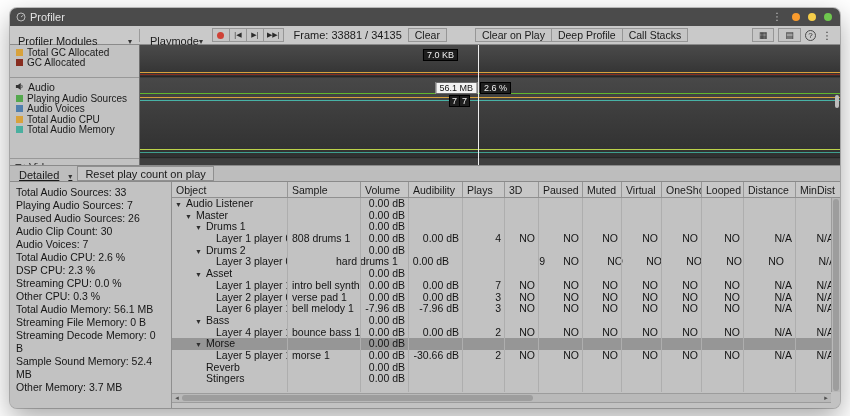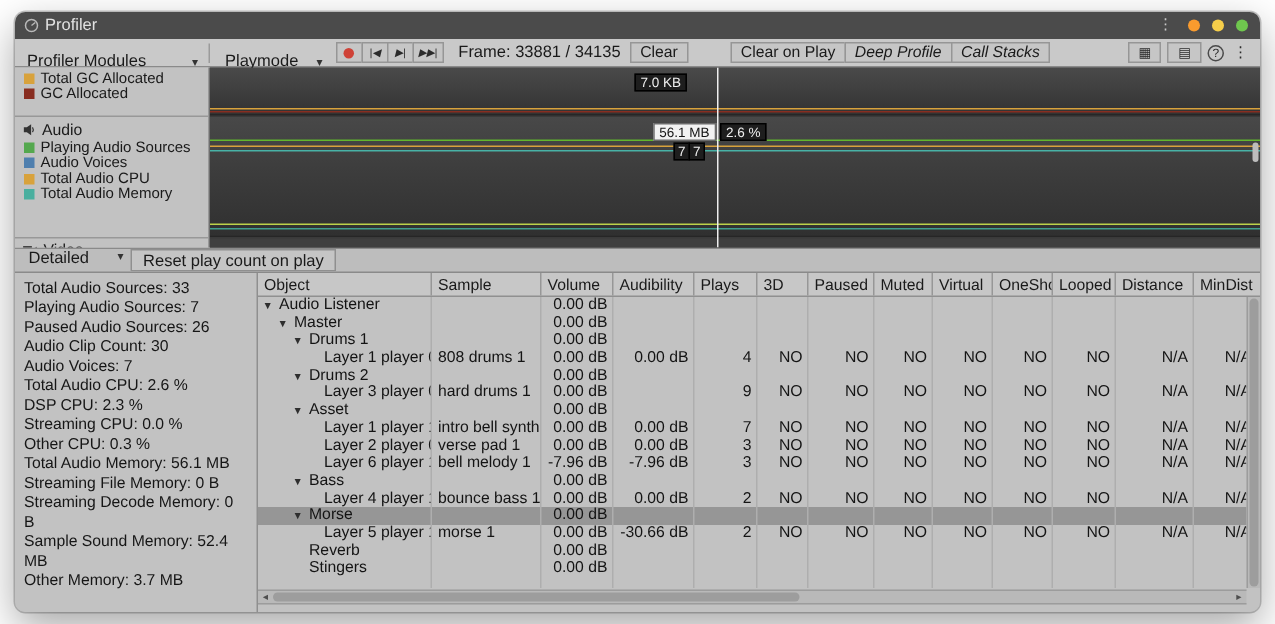--- a/index.html
+++ b/index.html
@@ -12,28 +12,28 @@
   
   .titlebar{height:18px;background:#4b4b4b;display:flex;align-items:center;padding:0 8px 0 6px;gap:4px;flex:none;}
   .title{font-size:11px;color:#e2e2e2;}
   .tb-spacer{flex:1;}
   .win-kebab{color:#c9c9c9;font-size:10px;line-height:1;margin-right:2px;}
   .dot{width:8px;height:8px;border-radius:50%;display:inline-block;margin-left:4px;flex:none;}
 
   
   .toolbar{height:19px;background:#c9c9c9;border-bottom:1px solid #8a8a8a;display:flex;align-items:center;
     font-size:11px;color:#1a1a1a;flex:none;}
-  .tb-dd{display:flex;align-items:center;height:100%;padding:0 5px 0 8px;gap:12px;margin-top:12px;}
+  .tb-dd{display:flex;align-items:center;height:100%;padding:0 5px 0 8px;gap:0;margin-top:12px;}
   .modules-dd{width:127px;justify-content:space-between;}
   .dd-arrow{font-size:8px;color:#333;}
   .tb-sep{width:1px;height:13px;background:#9b9b9b;margin:0 2px;}
   .tb-group{display:flex;align-items:center;margin-left:4px;}
   .tb-btn{height:14px;border:1px solid #969696;background:#c6c6c6;display:flex;align-items:center;
     justify-content:center;padding:0 6px;font-size:10.5px;white-space:nowrap;}
-  .tb-group .tb-btn + .tb-btn{margin-left:-1px;font-style:italic;}
+  .tb-group .tb-btn + .tb-btn{margin-left:-1px;}
   .icon-btn{padding:0 3px;font-size:7px;min-width:18px;color:#2b2b2b;}
   .record-dot{width:7px;height:7px;border-radius:50%;background:#cf4237;}
   .frame-label{margin:0 6px 0 10px;white-space:nowrap;}
   .tgl{margin-left:28px;}
   .tb-right{margin-left:auto;display:flex;align-items:center;gap:4px;padding-right:6px;}
   .mini-ico{font-size:9px;color:#2b2b2b;min-width:16px;height:14px;}
   .help-circ{width:11px;height:11px;border-radius:50%;border:1px solid #4a4a4a;font-size:8px;display:flex;
     align-items:center;justify-content:center;color:#2a2a2a;}
   .tb-kebab{font-size:10px;color:#2a2a2a;margin:0 2px;}
 
@@ -67,21 +67,21 @@
   #lbl-memval{left:318px;top:4px;transform:translateX(-100%);}
   #lbl-audiomem{left:337px;top:37px;transform:translateX(-100%);}
   #lbl-audiocpu{left:340px;top:37px;}
   #badge1{left:309px;top:50px;padding:0 2px;}
   #badge2{left:319px;top:50px;padding:0 2px;}
   .chart-vthumb{position:absolute;right:1px;top:50px;width:4px;height:13px;background:#bdbdbd;border-radius:2px;z-index:6;}
 
   
   .tabbar{height:16px;background:#bdbdbd;border-bottom:1px solid #8a8a8a;display:flex;align-items:stretch;
     font-size:11px;color:#1a1a1a;padding-left:5px;flex:none;}
-  .detailed-dd{display:flex;align-items:flex-start;gap:19px;padding:0 6px 0 4px;}
+  .detailed-dd{display:flex;align-items:flex-end;gap:9px;padding:0 6px 0 4px;text-decoration:underline;}
   .tab-group{display:flex;margin-left:8px;}
   .tab-btn{display:flex;align-items:center;padding:0 7px;border:1px solid #8f8f8f;margin-left:-1px;background:#c5c5c5;}
   .tab-btn.active{background:#9a9a9a;}
   .reset-btn{display:flex;align-items:center;padding:0 7px;border:1px solid #8f8f8f;margin-left:-1px;background:#c5c5c5;}
 
   
   .bottom{flex:1;display:flex;background:#c2c2c2;min-height:0;}
   .stats{width:162px;flex:none;border-right:1px solid #8f8f8f;padding:4px 6px;font-size:10.5px;
     line-height:13px;color:#161616;}
   .table-wrap{position:relative;flex:1;overflow:hidden;}
@@ -362,21 +362,21 @@
             <div class="td num" style="width: 44px;"></div>
             <div class="td num" style="width: 39px;"></div>
             <div class="td num" style="width: 40px;"></div>
             <div class="td num" style="width: 40px;"></div>
             <div class="td num" style="width: 42px;"></div>
             <div class="td num" style="width: 52px;"></div>
             <div class="td num mindist" style="width: 56px;"></div>
           </div>
           <div class="tr">
             <div class="td" style="width: 116px; padding-left: 33px;"><span class="tri"></span><span>Layer 3 player 0</span></div>
-            <div class="td" style="width: 73px;">hard drums 1</div>
+            <div class="td" style="width: 73px; margin-left: 44px;">hard drums 1</div>
             <div class="td num" style="width: 48px;">0.00 dB</div>
             <div class="td num" style="width: 54px;"></div>
             <div class="td num" style="width: 42px;">9</div>
             <div class="td num" style="width: 34px;">NO</div>
             <div class="td num" style="width: 44px;">NO</div>
             <div class="td num" style="width: 39px;">NO</div>
             <div class="td num" style="width: 40px;">NO</div>
             <div class="td num" style="width: 40px;">NO</div>
             <div class="td num" style="width: 42px;">NO</div>
             <div class="td num" style="width: 52px;">N/A</div>

